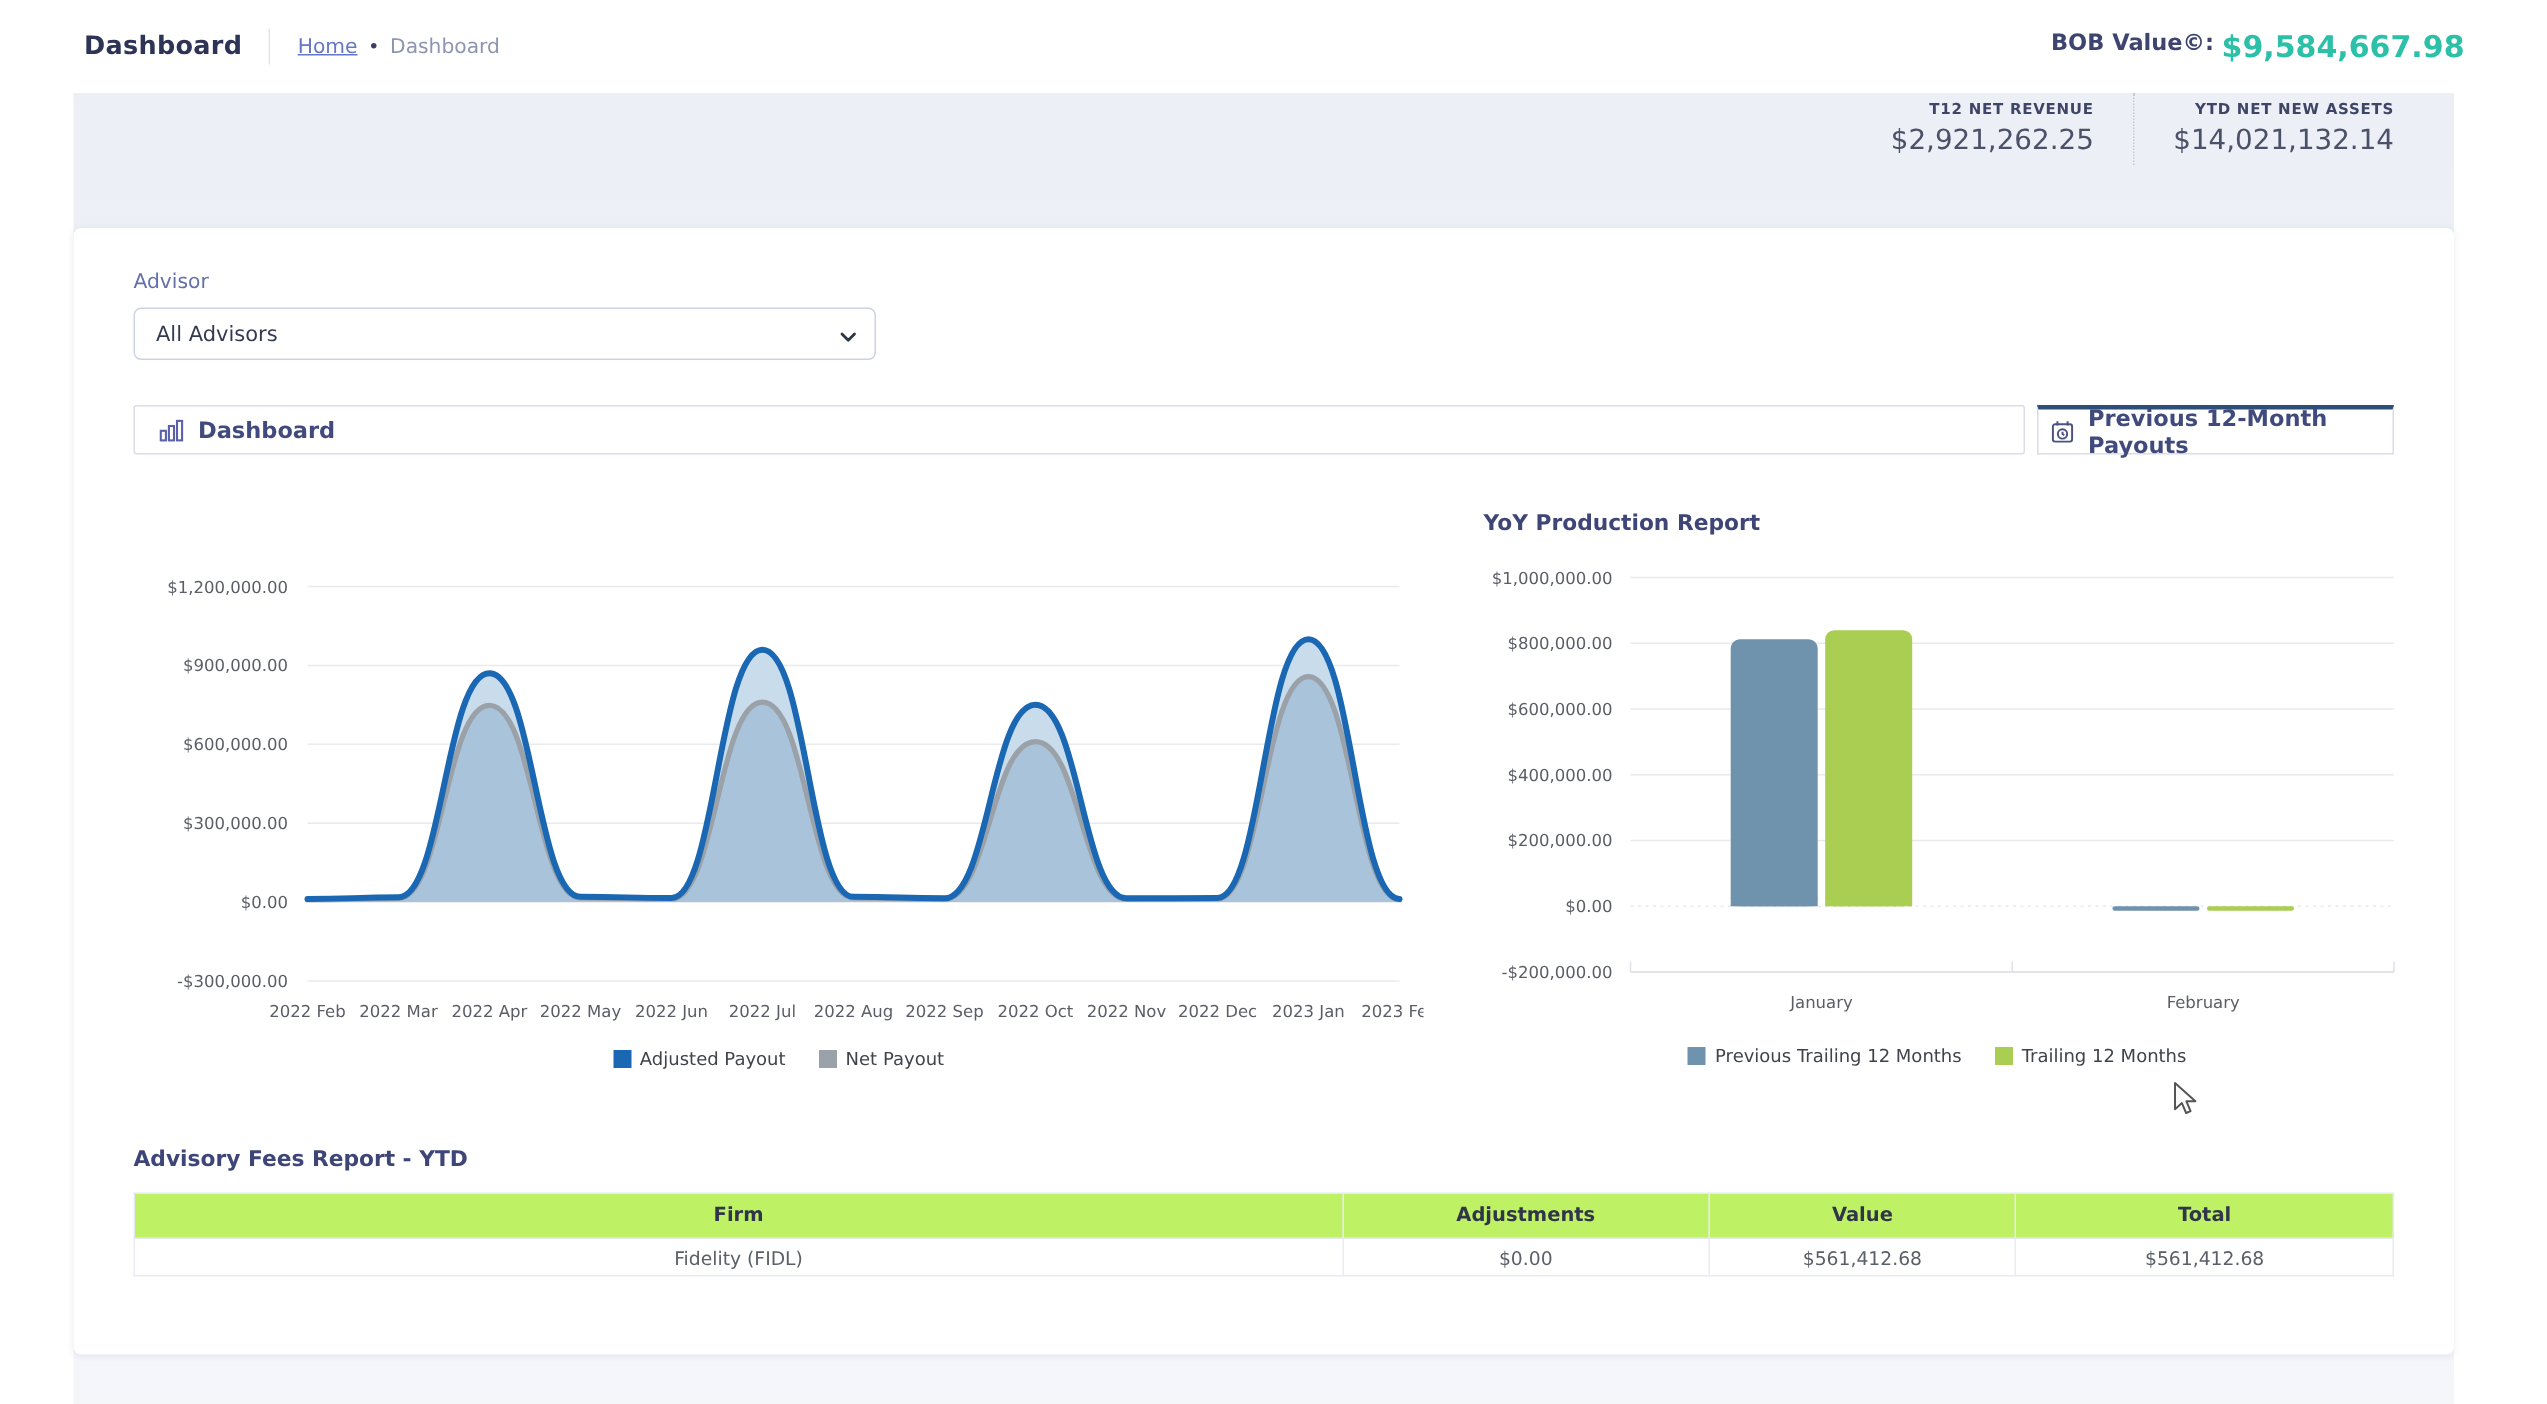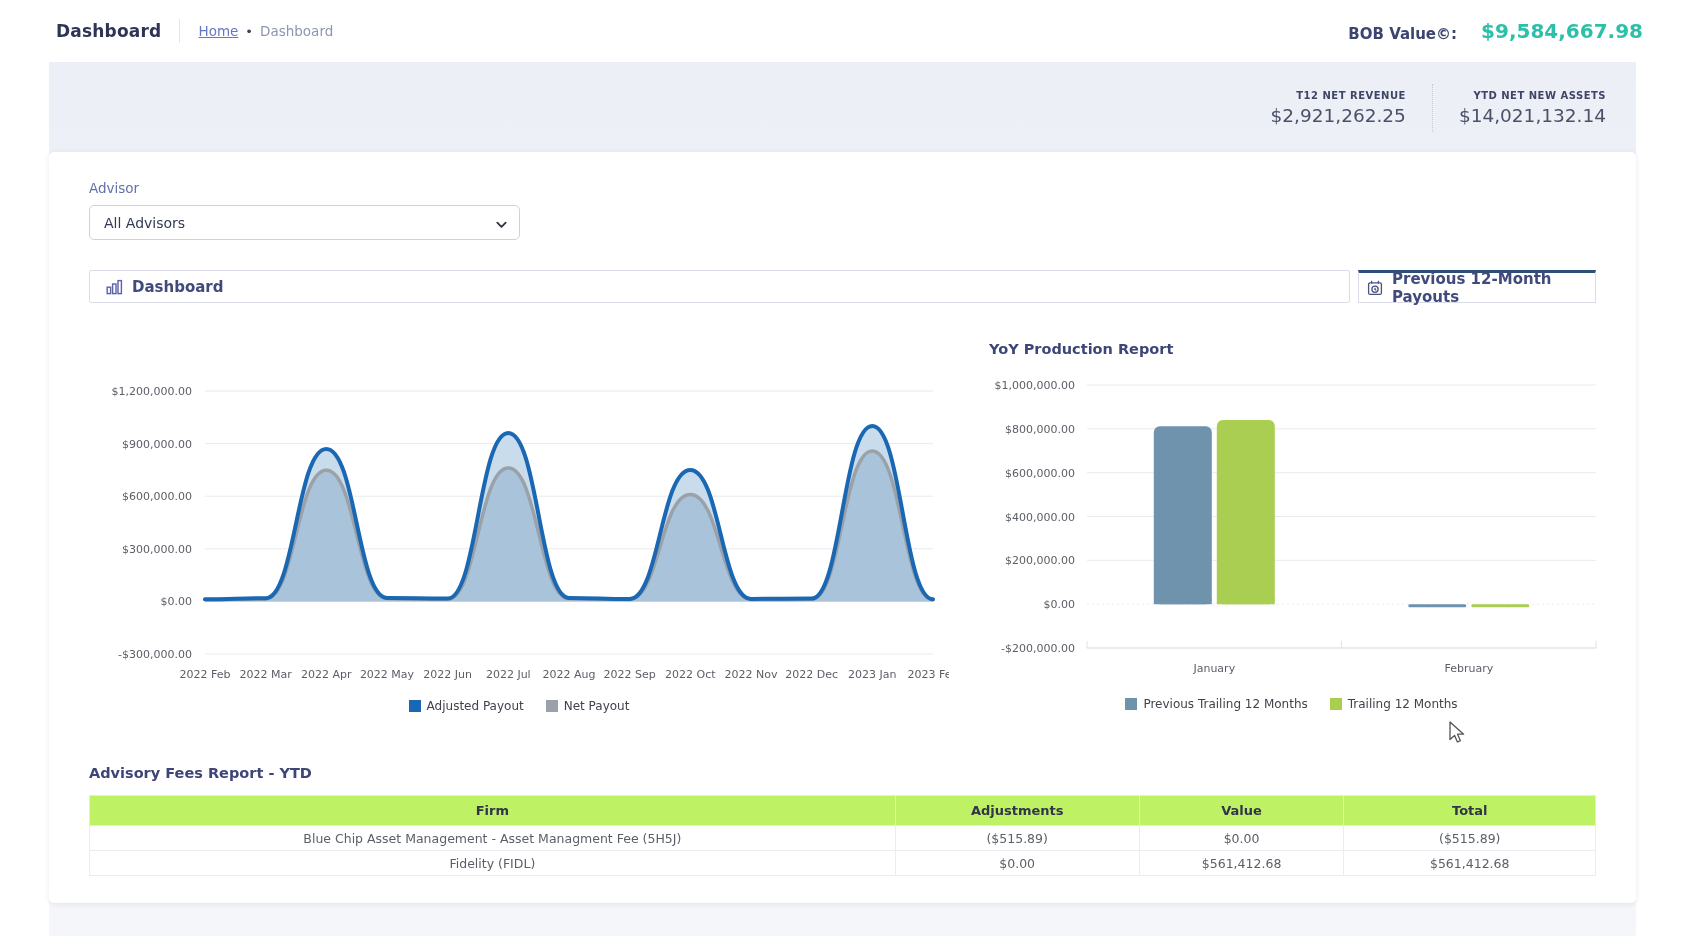--- a/index.html
+++ b/index.html
@@ -8,43 +8,43 @@
   body { position:relative; color:#3a4060; }
 
   
   .topbar { position:absolute; left:0; top:0; width:1698px; height:62px; background:#fff;
     display:flex; align-items:center; padding:0 55px 0 56px; }
   .page-title { font-size:17px; font-weight:bold; color:#2e3455; letter-spacing:.2px; }
   .tb-divider { width:1px; height:24px; background:#e4e6ef; margin:0 18px; }
   .crumb-home { font-size:13.5px; color:#6677c5;text-decoration:underline; }
   .crumb-sep { font-size:13px; color:#3c4163; margin:0 7px; }
   .crumb-cur { font-size:13.5px; color:#8d95b0; }
-  .tb-right { margin-left:auto; display:flex; align-items:flex-end; gap:24px; }
+  .tb-right { margin-left:auto; display:flex; align-items:flex-start; gap:5px; }
   .bob-label { font-size:15px; font-weight:bold; color:#3d4470; }
   .bob-value { font-size:20px; font-weight:bold; }
 
   
   .pagebg { position:absolute; left:49px; top:62px; width:1587px; height:874px;
     background:linear-gradient(180deg,#ecEFF6 0%,#f5f6fa 100%); }
 
   
   .stats { position:absolute; left:49px; top:62px; width:1587px; height:70px;
-    display:flex; justify-content:flex-end; align-items:flex-end; padding-right:4px; }
+    display:flex; justify-content:flex-end; align-items:flex-start; padding-right:14px; }
   .stat { padding:6px 26px; text-align:right; }
   .stat + .stat { border-left:1px dotted #c6cad8; }
   .stat-label { font-size:10px; font-weight:bold; color:#3f4566; letter-spacing:.5px; }
   .stat-value { font-size:18.5px; color:#4b5168; margin-top:4px; }
   .stat.center { text-align:center; }
 
   
   .card { position:absolute; left:49px; top:152px; width:1587px; height:751px; background:#fff;
     border-radius:5px; box-shadow:0 1px 5px rgba(45,55,95,.10); padding:28px 40px; overflow:hidden; }
 
   .advisor-label { font-size:13.5px; color:#6470a8; margin-bottom:9px; }
-  .select-wrap { position:relative; width:431px; height:35px; }
+  .select-wrap { position:relative; width:495px; height:35px; }
   select.advisor { width:100%; height:35px; appearance:none; -webkit-appearance:none;
     border:1px solid #ccd2e3; border-radius:5px; background:#fff; padding:0 30px 0 14px;
     font-size:14px; color:#333a52; font-family:inherit; }
   .chev { position:absolute; right:12px; top:11px; pointer-events:none; }
 
   
   .tabs { display:flex; gap:8px; margin-top:30px; }
   .tab { display:flex; align-items:center; gap:9px; height:33px; border:1px solid #dadDE8;
     background:#fff; padding:0 16px; font-size:15px; font-weight:600; color:#414a7c; cursor:pointer; }
   .tab.left { flex:1; border-radius:2px; }
@@ -233,26 +233,20 @@
     <thead>
       <tr>
         <th class="col-firm">Firm</th>
         <th class="col-adj">Adjustments</th>
         <th class="col-val">Value</th>
         <th class="col-tot">Total</th>
       </tr>
     </thead>
     <tbody>
       <tr>
-        <td>Blue Chip Asset Management - Asset Managment Fee (5H5J)</td>
-        <td class="amount neg">($515.89)</td>
-        <td class="amount">$0.00</td>
-        <td class="amount neg">($515.89)</td>
-      </tr>
-      <tr>
         <td>Fidelity (FIDL)</td>
         <td class="amount">$0.00</td>
         <td class="amount">$561,412.68</td>
         <td class="amount">$561,412.68</td>
       </tr>
     </tbody>
   </table>
 </div>
 
 <span class="cursor">

